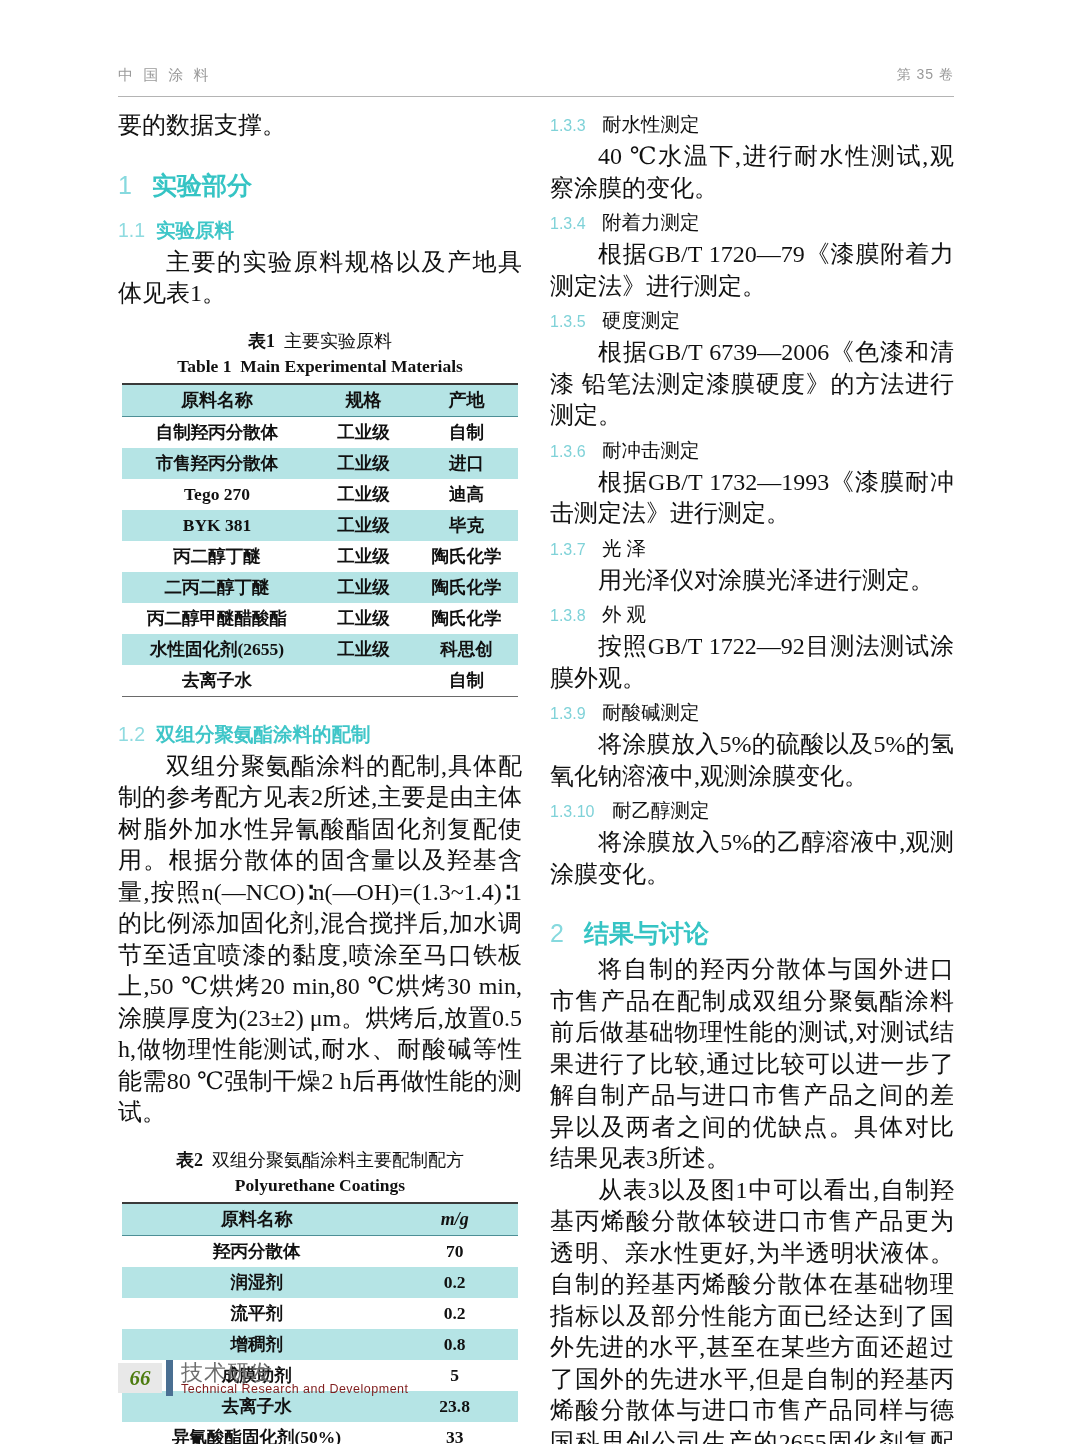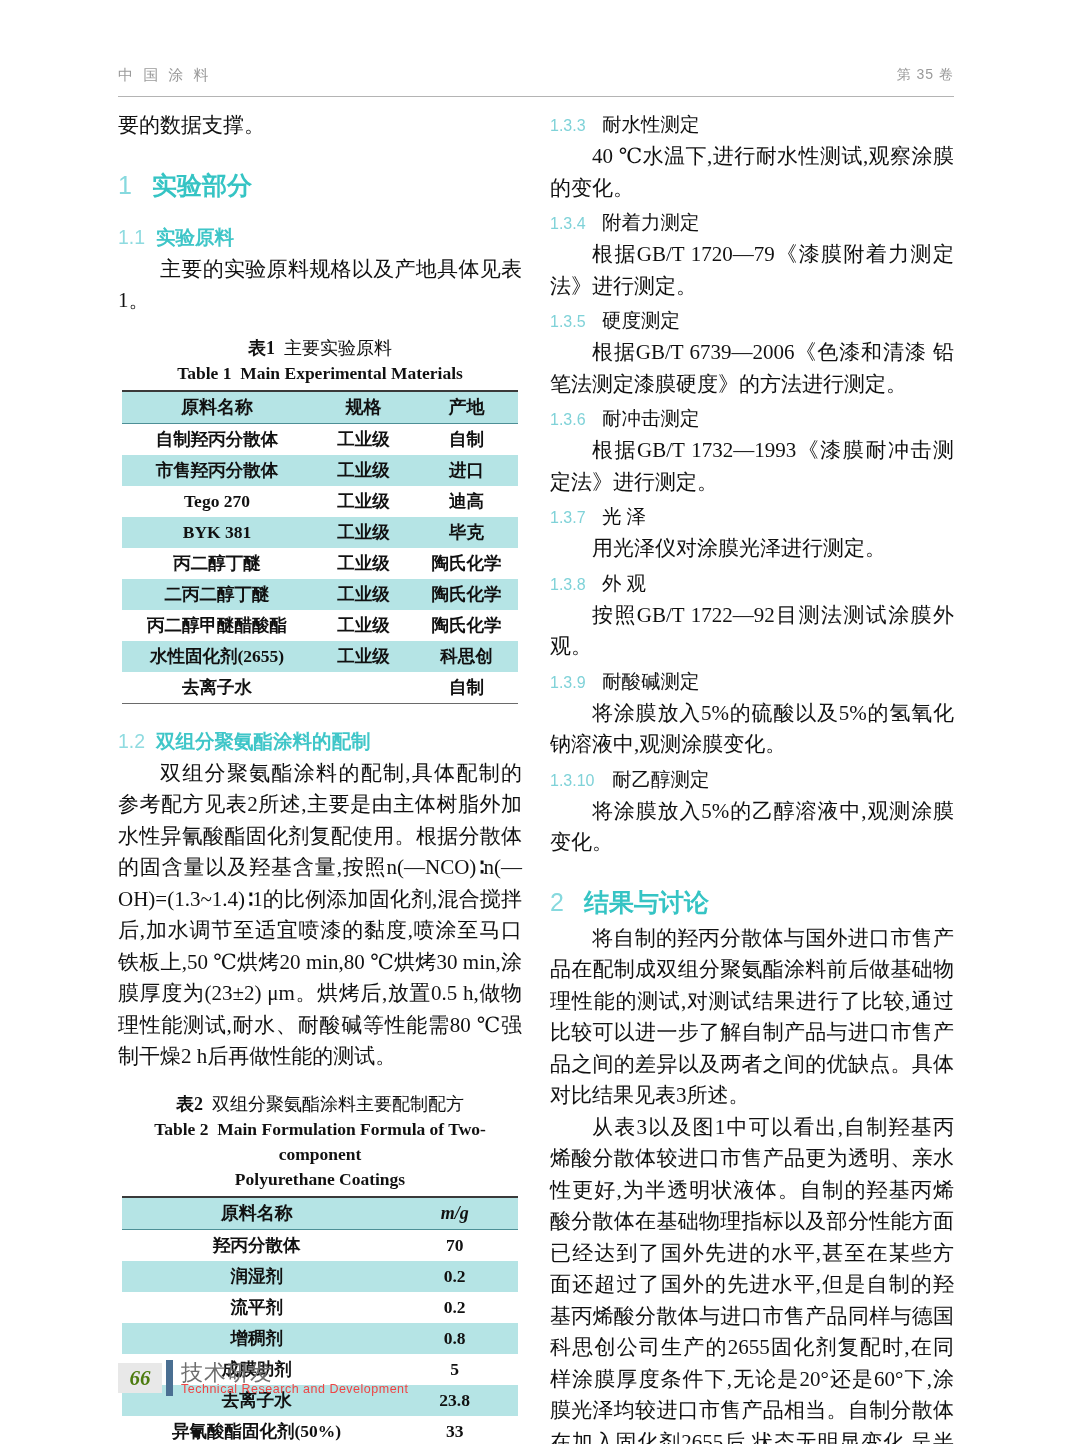--- a/index.html
+++ b/index.html
@@ -62,21 +62,21 @@
     position: absolute;
     top: 110px;
     width: 404px;
   }
   .col-left  { left: 118px; }
   .col-right { left: 550px; }
 
   
   p.body {
     margin: 0;
-    font-size: 21px;
+    font-size: 24px;
     line-height: 31.5px;
     text-align: justify;
     text-justify: inter-ideograph;
     letter-spacing: 0px;
     color: #111;
   }
   p.indent { text-indent: 2em; }
 
   h1.h-sec {
     margin: 26px 0 4px 0;
@@ -86,21 +86,21 @@
     line-height: 34px;
     color: #35c4c4;
   }
   h1.h-sec .num {
     display: inline-block;
     min-width: 34px;
     font-weight: normal;
     color: #86d9de;
   }
   h2.h-sub {
-    margin: 20px 0 2px 0;
+    margin: 13px 0 2px 0;
     font-family: "Liberation Sans", sans-serif;
     font-size: 19.5px;
     font-weight: bold;
     line-height: 30px;
     color: #3fc6c8;
   }
   h2.h-sub .num {
     display: inline-block;
     min-width: 38px;
     font-weight: normal;
@@ -216,21 +216,21 @@
     letter-spacing: 1px;
     color: #6e6e6e;
   }
   .footer .f-en {
     position: absolute;
     left: 63px;
     top: 22px;
     font-family: "Liberation Sans", sans-serif;
     font-size: 12.5px;
     letter-spacing: 0.5px;
-    color: #ef4444;
+    color: #7f1d1d;
   }
 </style>
 </head>
 <body>
 
 <div id="page">
 
   <div class="runhead">
     <div class="rh-left">中 国 涂 料</div>
     <div class="rh-right">第 35 卷</div>
@@ -323,23 +323,20 @@
     <h2 class="h-sub" style="margin-top:22px">
       <span class="num">1.2</span><span>双组分聚氨酯涂料的配制</span>
     </h2>
     <p class="body indent">双组分聚氨酯涂料的配制,具体配制的参考配方见表2所述,主要是由主体树脂外加水性异氰酸酯固化剂复配使用。根据分散体的固含量以及羟基含量,按照n(—NCO)∶n(—OH)=(1.3~1.4)∶1的比例添加固化剂,混合搅拌后,加水调节至适宜喷漆的黏度,喷涂至马口铁板上,50 ℃烘烤20 min,80 ℃烘烤30 min,涂膜厚度为(23±2) μm。烘烤后,放置0.5 h,做物理性能测试,耐水、耐酸碱等性能需80 ℃强制干燥2 h后再做性能的测试。</p>
 
     <div class="tbl-wrap">
       <div class="tbl-cap-cn">
         <b>表2</b>&nbsp;&nbsp;<span>双组分聚氨酯涂料主要配制配方</span>
       </div>
       <div class="tbl-cap-en">
-        <span>Table 2</span>&nbsp;&nbsp;<span>Main Formulation Formula of Two-component</span>
-      </div>
-      <div class="tbl-cap-en">
         <span>Polyurethane Coatings</span>
       </div>
       <table class="data">
         <colgroup>
             <col style="width:68%">
             <col style="width:32%">
           </colgroup>
         <thead>
           <tr>
             <th>原料名称</th>

